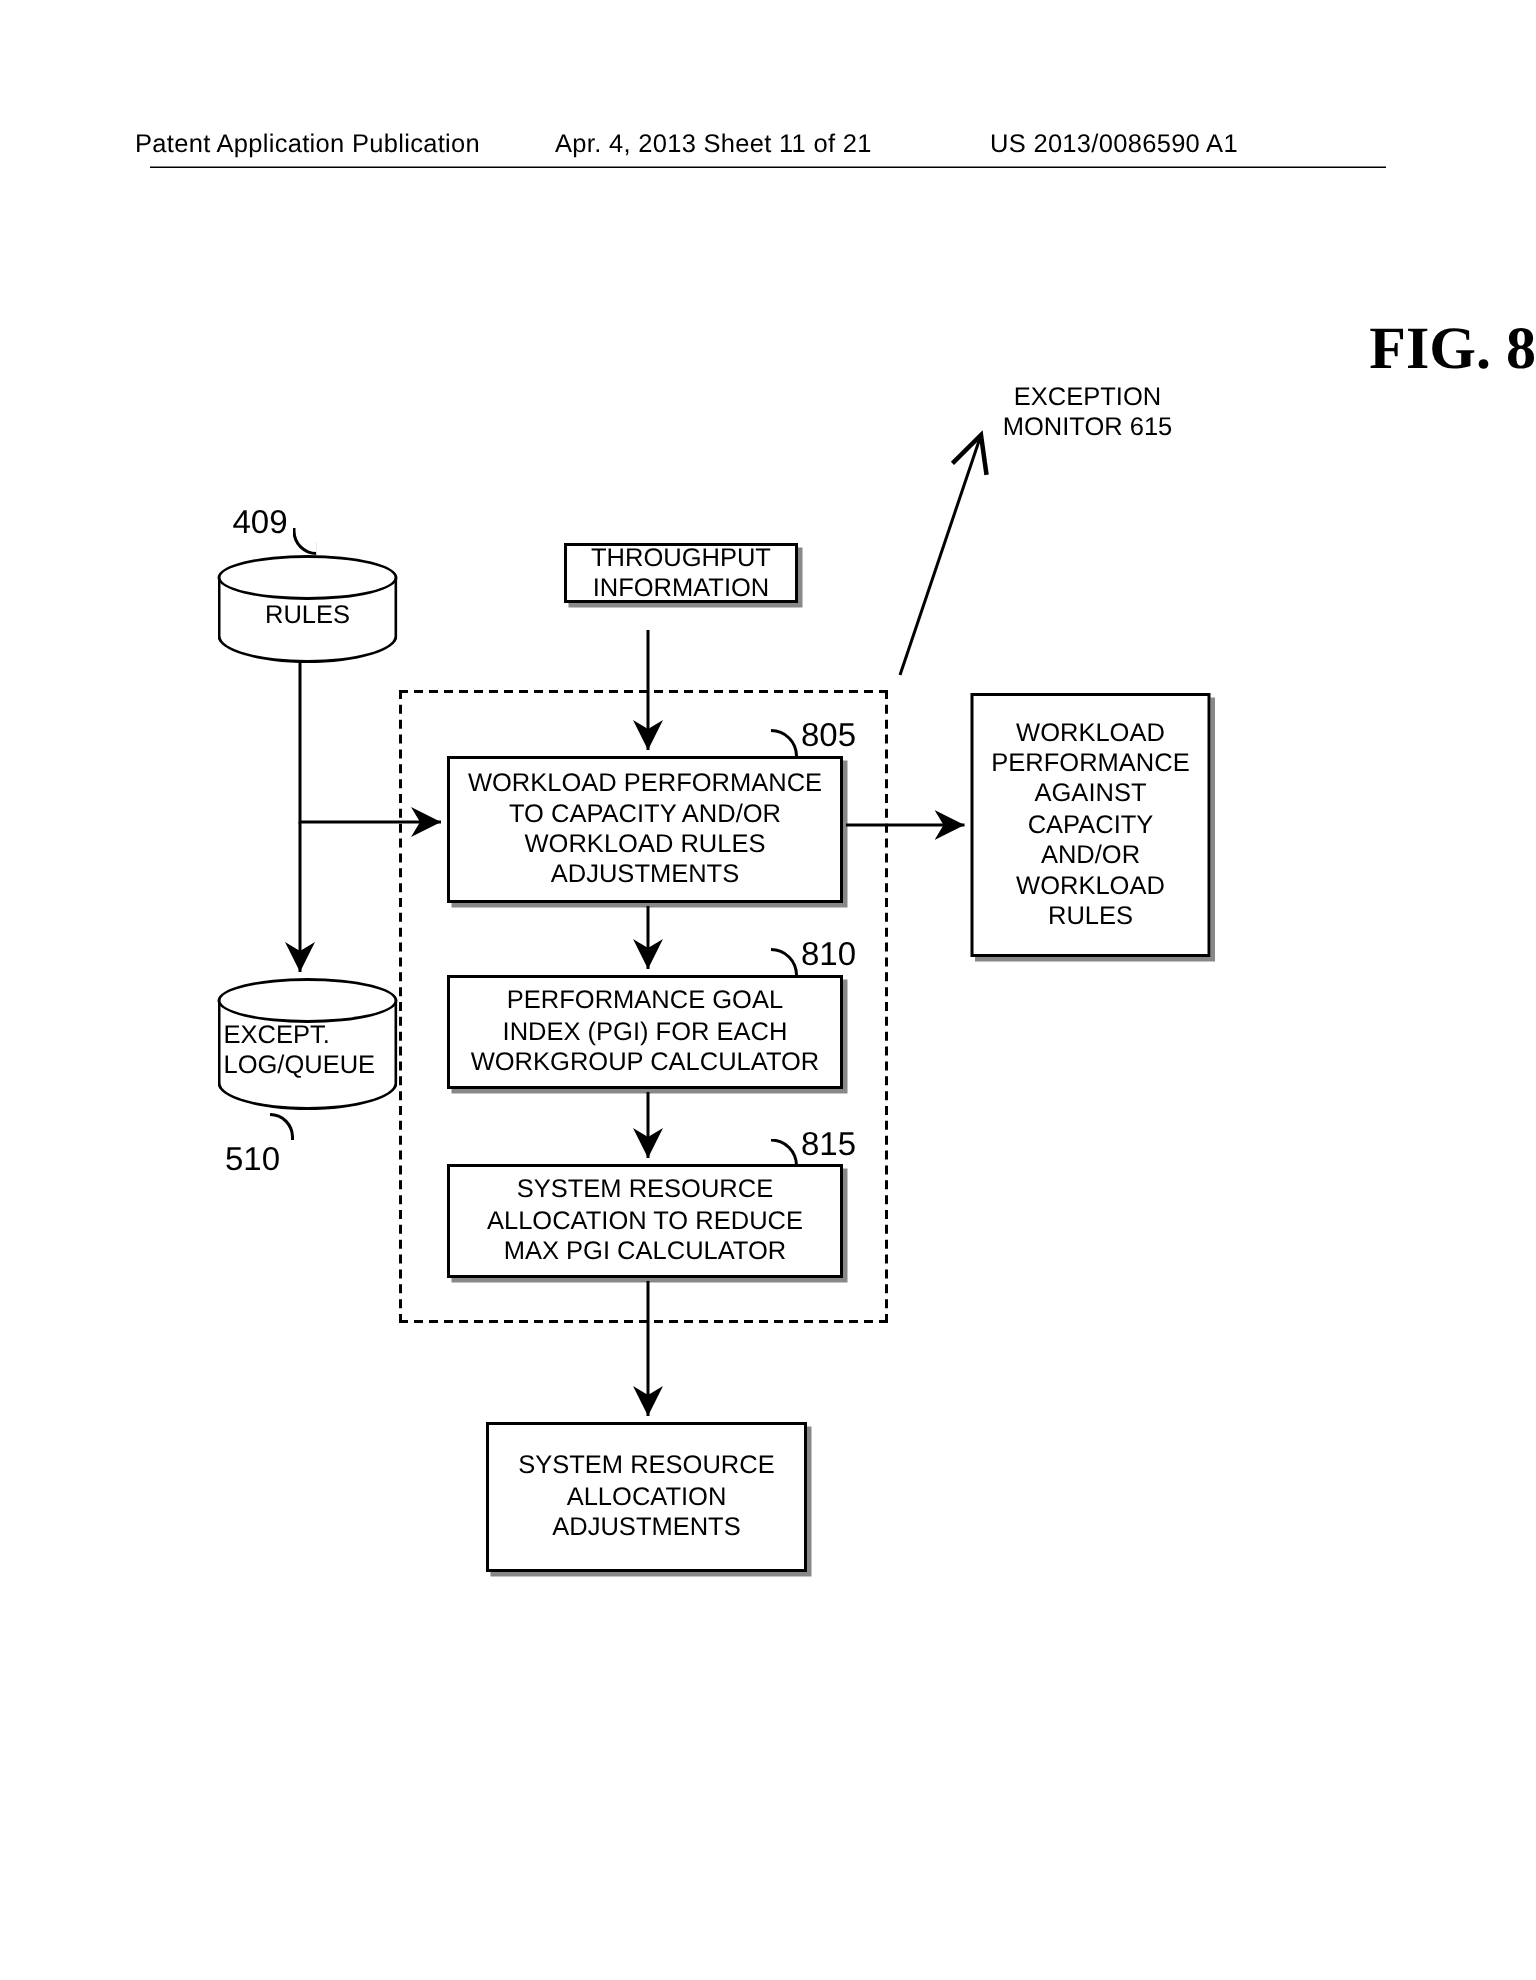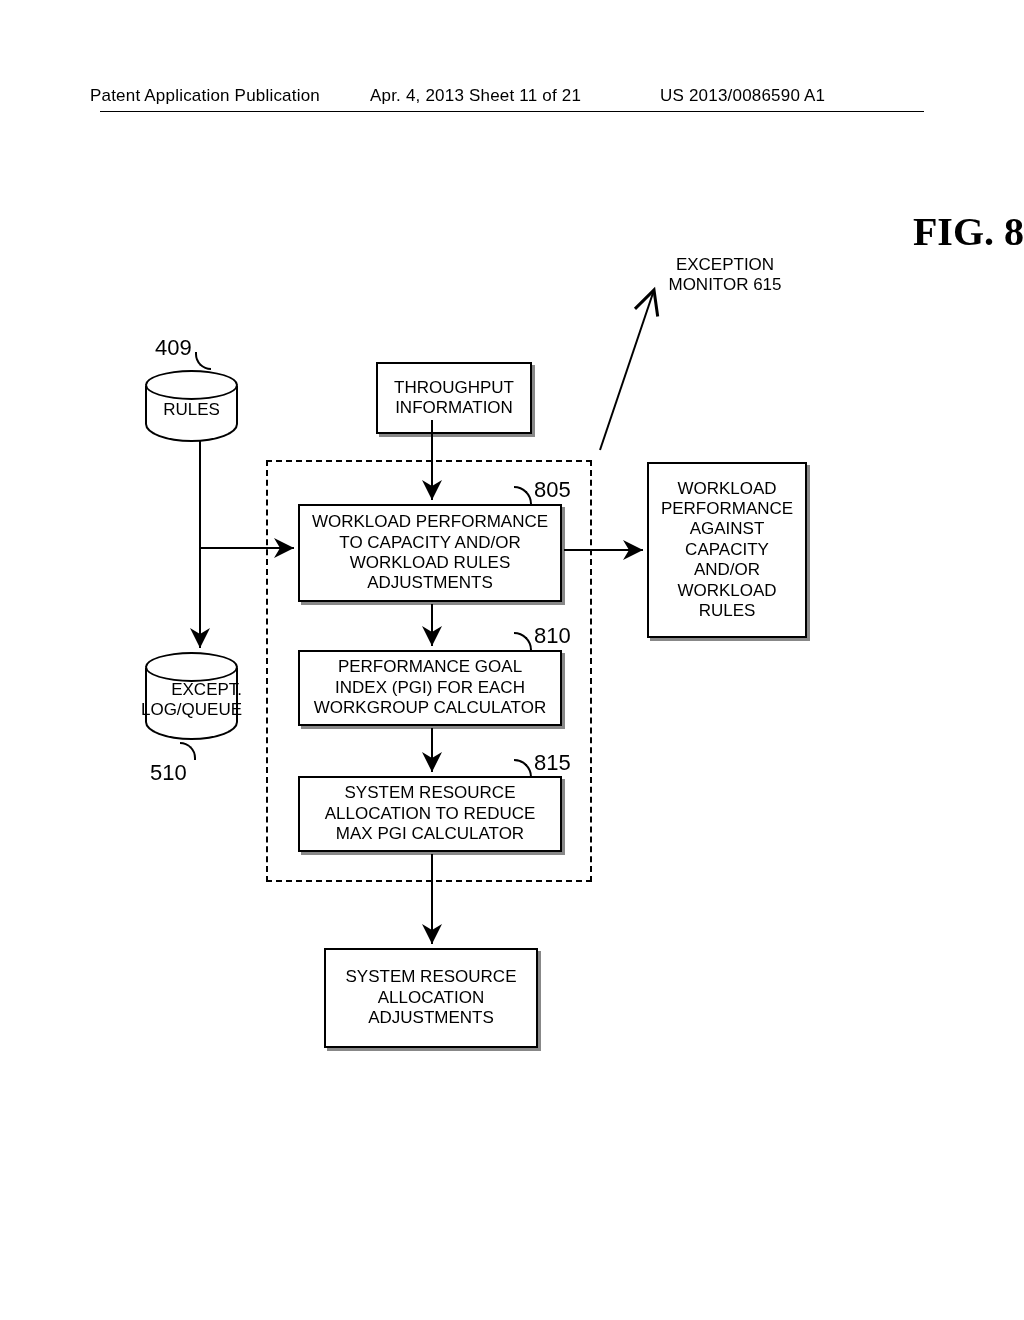--- a/index.html
+++ b/index.html
@@ -48,22 +48,22 @@
 
   
   .el { position: absolute; text-align: center; font-size: 17px; line-height: 1.2; }
 
   
   .except-monitor-label { top: 255px; left: 640px; width: 170px; }
 
   
   .cylinder {
     position: absolute;
-    width: 93px;
-    text-align: right;
+    width: 120px;
+    text-align: left;
   }
   .cyl-body {
     border-left: 2px solid #000;
     border-right: 2px solid #000;
     border-bottom: 2px solid #000;
     border-bottom-left-radius: 50% 18px;
     border-bottom-right-radius: 50% 18px;
     position: relative;
     display: flex;
     align-items: center;
@@ -96,21 +96,21 @@
     box-shadow: 3px 3px 0 #888;
     display: flex;
     align-items: center;
     justify-content: center;
     text-align: center;
     padding: 6px 10px;
     font-size: 17px;
     line-height: 1.2;
   }
 
-  .box.throughput { top: 362px; left: 376px; width: 156px; height: 72px; }
+  .box.throughput { top: 362px; left: 376px; width: 156px; height: 40px; }
   .box.comparator { top: 504px; left: 298px; width: 264px; height: 98px; }
   .box.pgi { top: 650px; left: 298px; width: 264px; height: 76px; }
   .box.sra { top: 776px; left: 298px; width: 264px; height: 76px; }
   .box.adjust { top: 948px; left: 324px; width: 214px; height: 100px; }
   .box.wperf { top: 462px; left: 647px; width: 160px; height: 176px; }
 
   
   .dashed {
     position: absolute;
     border: 2px dashed #000;

